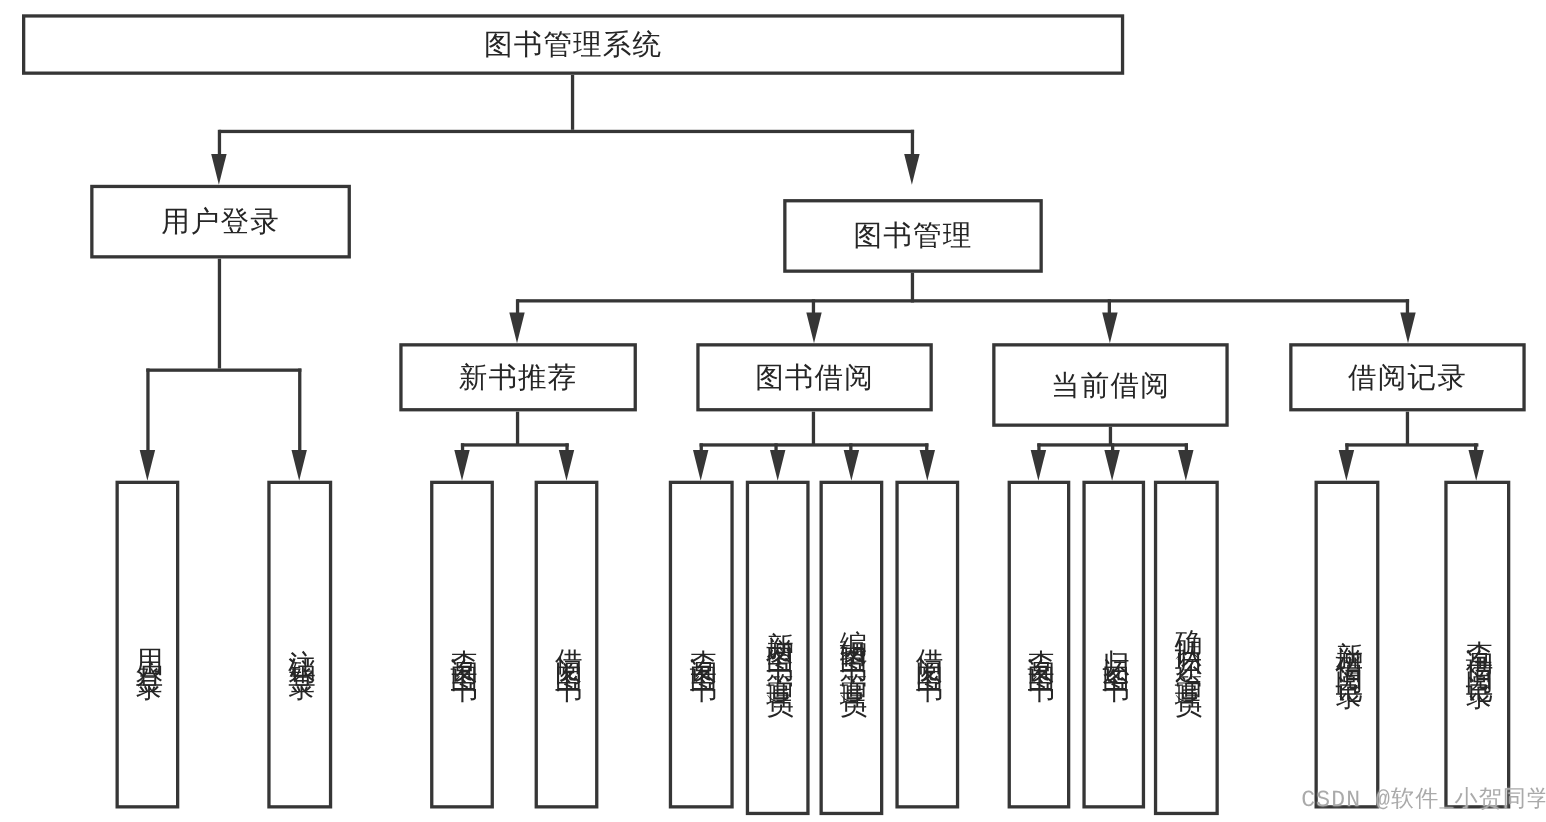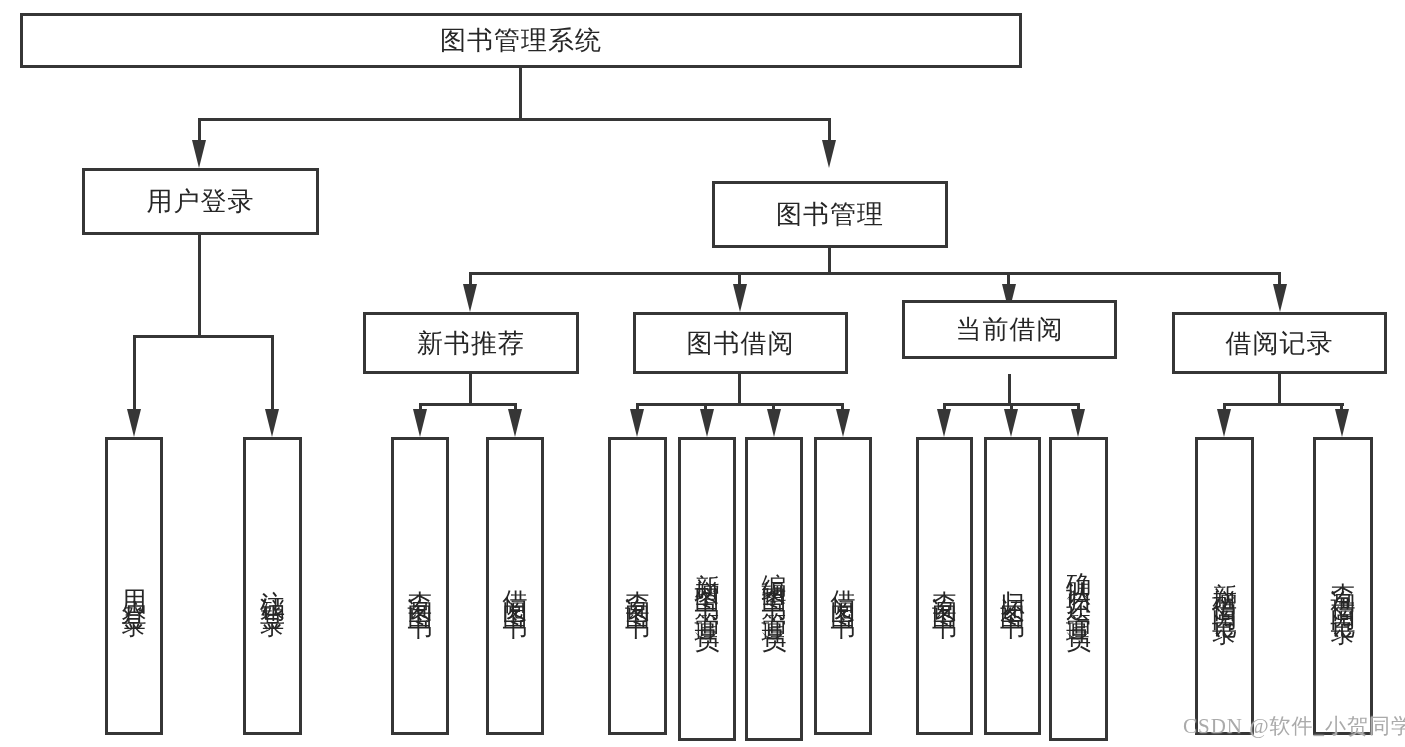--- a/index.html
+++ b/index.html
@@ -1,20 +1,20 @@
 <!DOCTYPE html>
 <html><head>
 <meta charset="utf-8">
 <style>
   html,body{margin:0;padding:0;background:#ffffff;}
   .canvas{
     position:relative;
     width:1405px;height:747px;
     background:#ffffff;
-    font-family:Liberation Serif, serif;
+    font-family:Liberation Mono, monospace;
     overflow:hidden;
   }
   
   .node{
     position:absolute;
     box-sizing:border-box;
     border:3px solid #363636;
     background:#ffffff;
     display:flex;align-items:center;justify-content:center;
     color:#262626;
@@ -101,21 +101,21 @@
   <div class="arrow" style="left:733px;top:284px"></div>
   <div class="arrow" style="left:1002px;top:284px"></div>
   <div class="arrow" style="left:1273px;top:284px"></div>
 
   <div class="node" style="left:363px;top:312px;width:216px;height:62px">
     <span>新书推荐</span>
   </div>
   <div class="node" style="left:633px;top:312px;width:215px;height:62px">
     <span>图书借阅</span>
   </div>
-  <div class="node" style="left:902px;top:300px;width:215px;height:59px">
+  <div class="node" style="left:902px;top:312px;width:215px;height:76px">
     <span>当前借阅</span>
   </div>
   <div class="node" style="left:1172px;top:312px;width:215px;height:62px">
     <span>借阅记录</span>
   </div>
 
   <div class="v" style="left:469px;top:374px;height:30px"></div>
   <div class="h" style="left:419px;top:403px;width:98px"></div>
   <div class="v" style="left:419px;top:403px;height:8px"></div>
   <div class="v" style="left:514px;top:403px;height:8px"></div>

